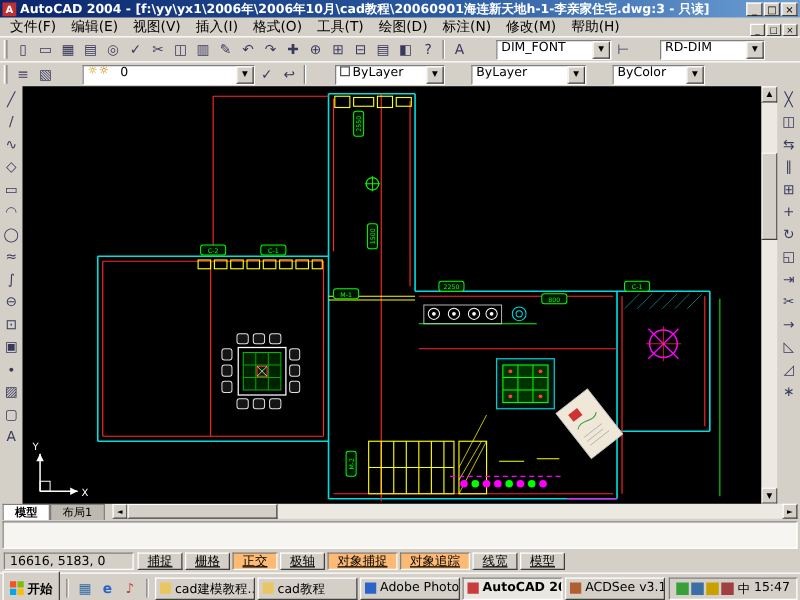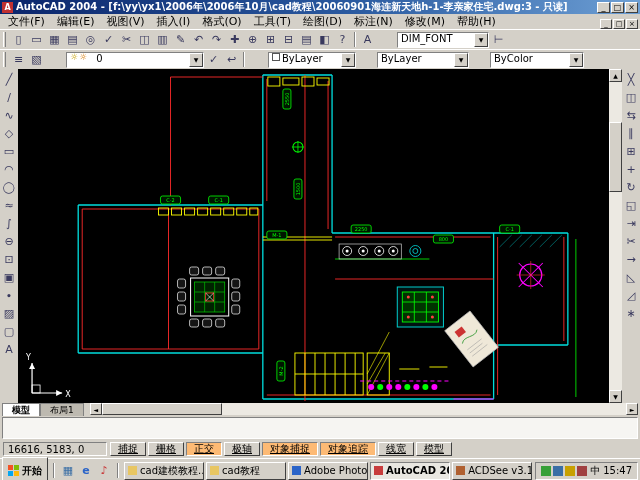--- a/index.html
+++ b/index.html
@@ -133,20 +133,24 @@
         <span class="tbtn">◧</span>
         <span class="tbtn">?</span>
       </span>
     <span class="tsep"></span>
     <span class="tbtn">A</span>
     <span class="dd" style="width:92px">
       <span>DIM_FONT</span>
       <span class="dda">▼</span>
     </span>
     <span class="tbtn">⊢</span>
+    <span class="dd" style="width:84px">
+      <span>RD-DIM</span>
+      <span class="dda">▼</span>
+    </span>
   </div>
 
   <div class="tbrow">
     <span class="grip"></span>
     <span class="icons" id="tb2-il">
         <span class="tbtn">≡</span>
         <span class="tbtn">▧</span>
       </span>
     <span class="dd" style="width:138px">
       <span id="layer-icons" style="display:flex;gap:1px;">
@@ -164,21 +168,21 @@
     <span class="tsep"></span>
     <span class="dd" style="width:88px">
       <span class="chip"></span>
       <span>ByLayer</span>
       <span class="dda">▼</span>
     </span>
     <span class="dd" style="width:92px">
       <span>ByLayer</span>
       <span class="dda">▼</span>
     </span>
-    <span class="dd" style="width:94px">
+    <span class="dd" style="width:74px">
       <span>ByColor</span>
       <span class="dda">▼</span>
     </span>
   </div>
 
   <div class="mainrow">
     <div class="vtb" id="draw-tb">
         <span class="tbtn">╱</span>
         <span class="tbtn">∕</span>
         <span class="tbtn">∿</span>

